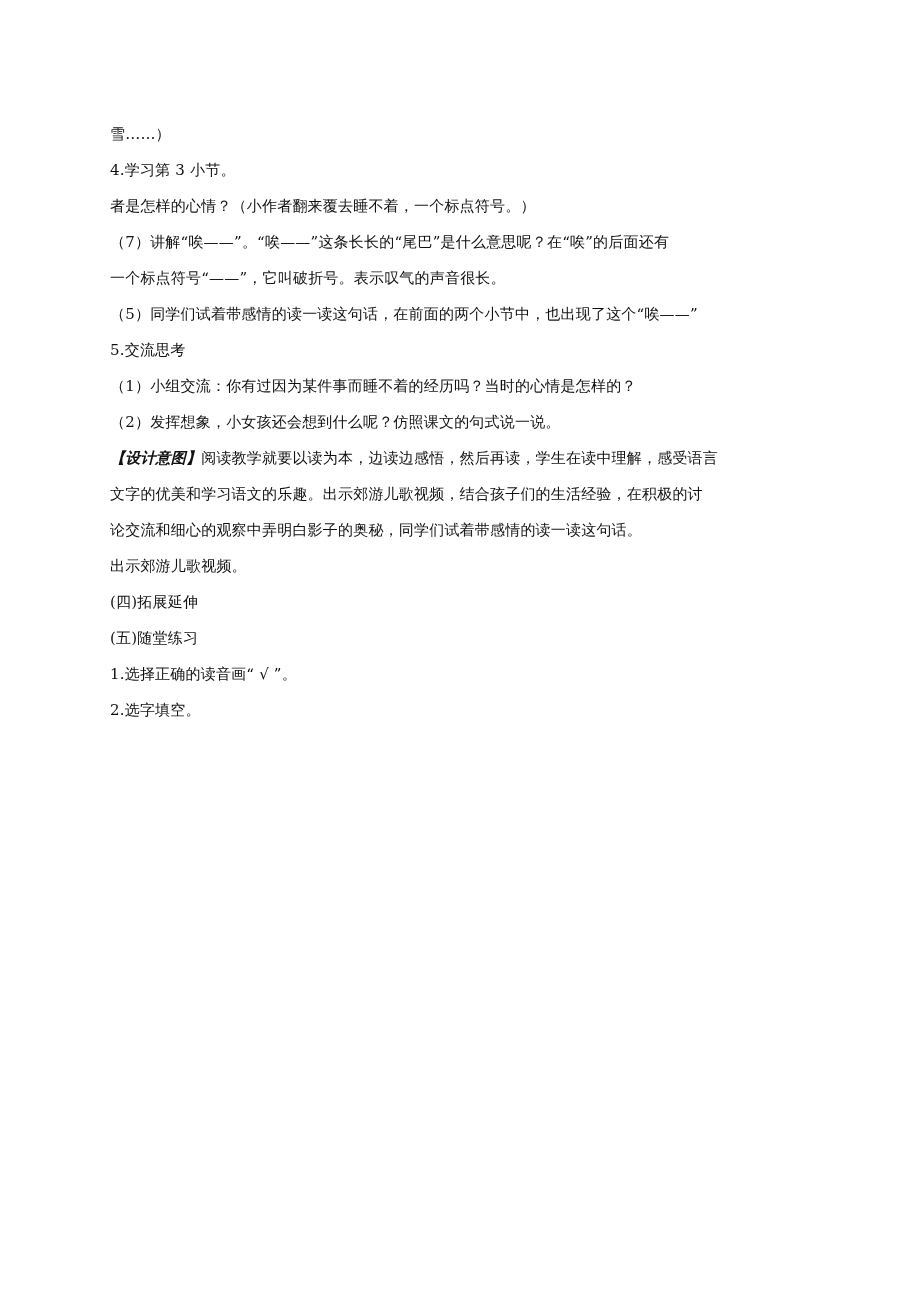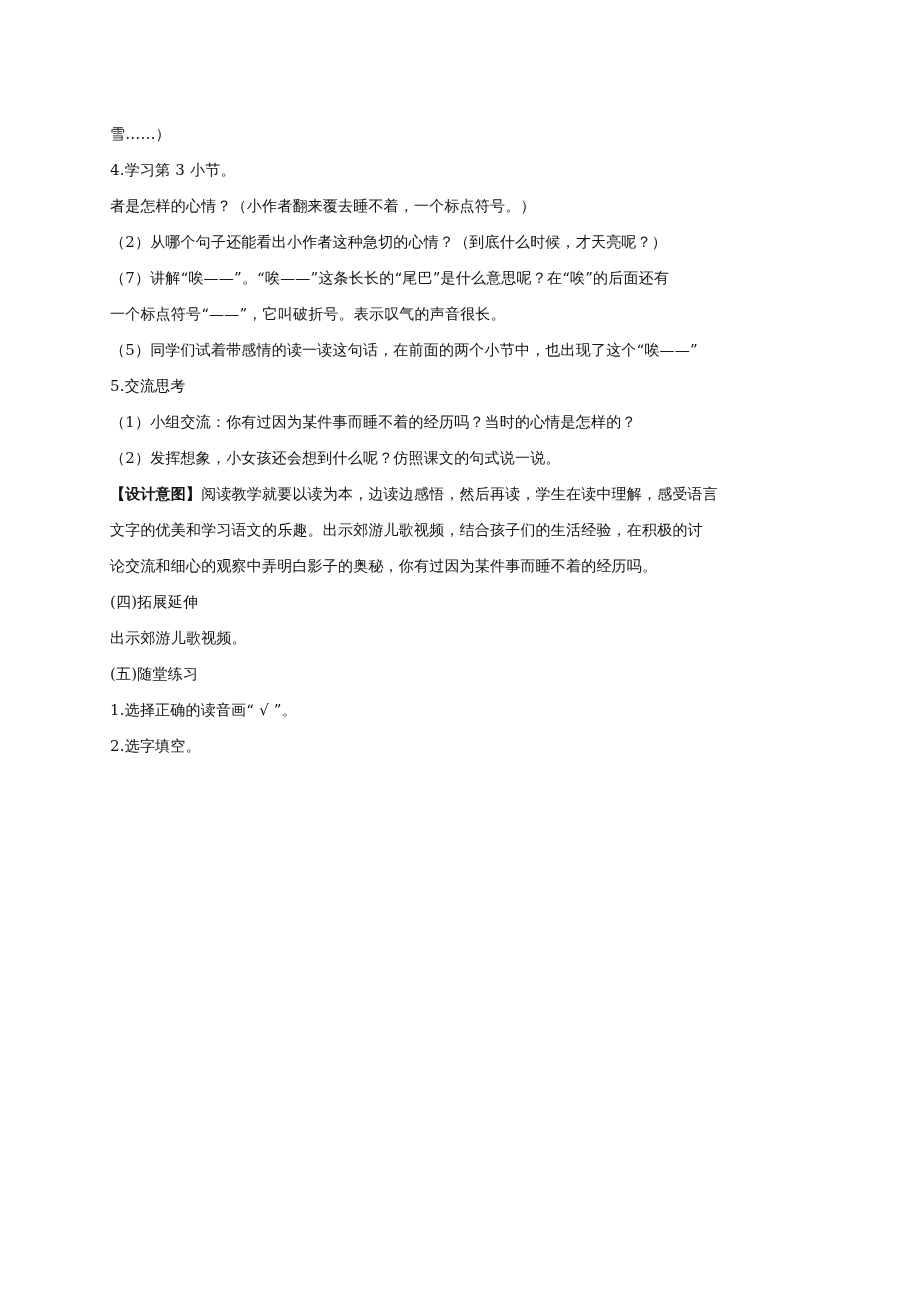--- a/index.html
+++ b/index.html
@@ -1,39 +1,38 @@
 <!DOCTYPE html>
 <html><head>
 <meta charset="utf-8">
 <style>
   html, body { margin: 0; padding: 0; background: #ffffff; }
   body { width: 920px; height: 1302px; position: relative; overflow: hidden;
          font-family: "DejaVu Serif", "Liberation Serif", serif; color: #111; }
   .page { position: absolute; left: 110px; top: 116px; width: 676px; }
   .line { font-size: 15px; line-height: 36px; height: 36px; white-space: nowrap;
           letter-spacing: 0.2px; }
-  .bold { font-weight: bold; }
+  .bold { font-weight: bold; font-style: italic; }
 </style>
 </head>
 <body>
 
 <div class="page">
   <div class="line">雪……）</div>
   <div class="line">4.学习第 3 小节。</div>
   <div class="line">者是怎样的心情？（小作者翻来覆去睡不着，一个标点符号。）</div>
-  <div class="line">（2）从哪个句子还能看出小作者这种急切的心情？（到底什么时候，才天亮呢？）</div>
   <div class="line">（7）讲解“唉——”。“唉——”这条长长的“尾巴”是什么意思呢？在“唉”的后面还有</div>
   <div class="line">一个标点符号“——”，它叫破折号。表示叹气的声音很长。</div>
   <div class="line">（5）同学们试着带感情的读一读这句话，在前面的两个小节中，也出现了这个“唉——”</div>
   <div class="line">5.交流思考</div>
   <div class="line">（1）小组交流：你有过因为某件事而睡不着的经历吗？当时的心情是怎样的？</div>
   <div class="line">（2）发挥想象，小女孩还会想到什么呢？仿照课文的句式说一说。</div>
 
   <div class="line"><span class="bold">【设计意图】</span><span>阅读教学就要以读为本，边读边感悟，然后再读，学生在读中理解，感受语言</span></div>
   <div class="line">文字的优美和学习语文的乐趣。出示郊游儿歌视频，结合孩子们的生活经验，在积极的讨</div>
-  <div class="line">论交流和细心的观察中弄明白影子的奥秘，你有过因为某件事而睡不着的经历吗。</div>
+  <div class="line">论交流和细心的观察中弄明白影子的奥秘，同学们试着带感情的读一读这句话。</div>
 
+  <div class="line">出示郊游儿歌视频。</div>
   <div class="line">(四)拓展延伸</div>
-  <div class="line">出示郊游儿歌视频。</div>
   <div class="line">(五)随堂练习</div>
   <div class="line">1.选择正确的读音画“ √ ”。</div>
   <div class="line">2.选字填空。</div>
 </div>
 
 </body></html>

